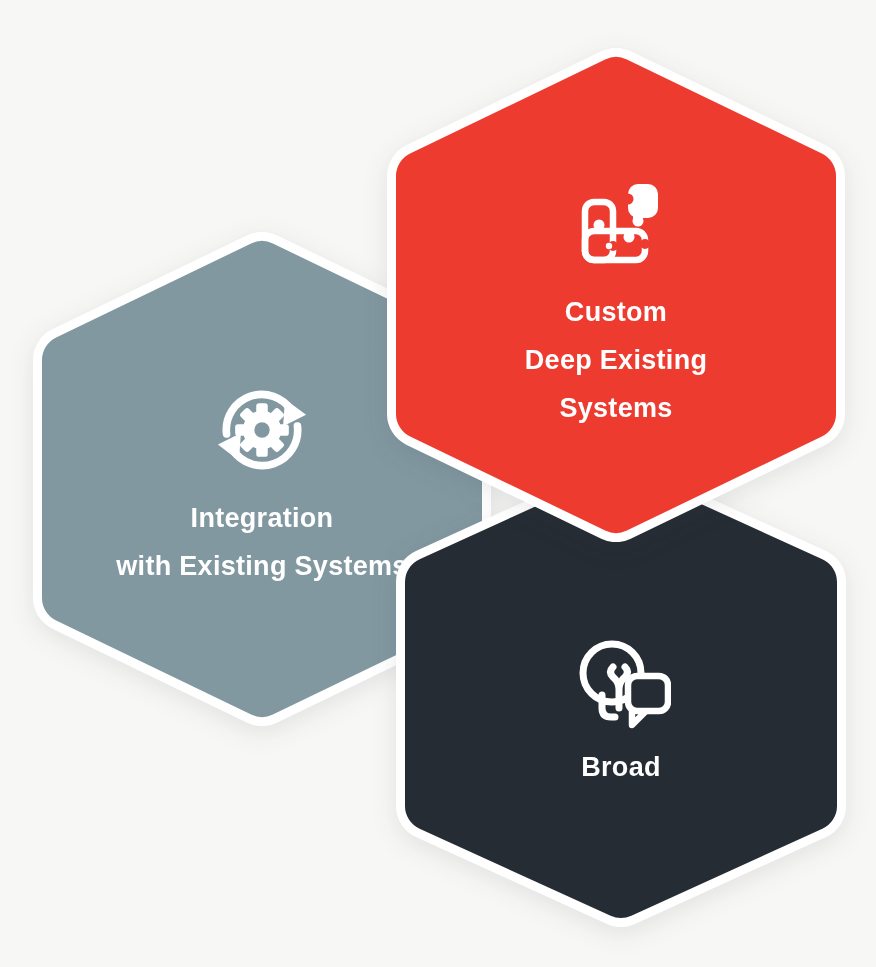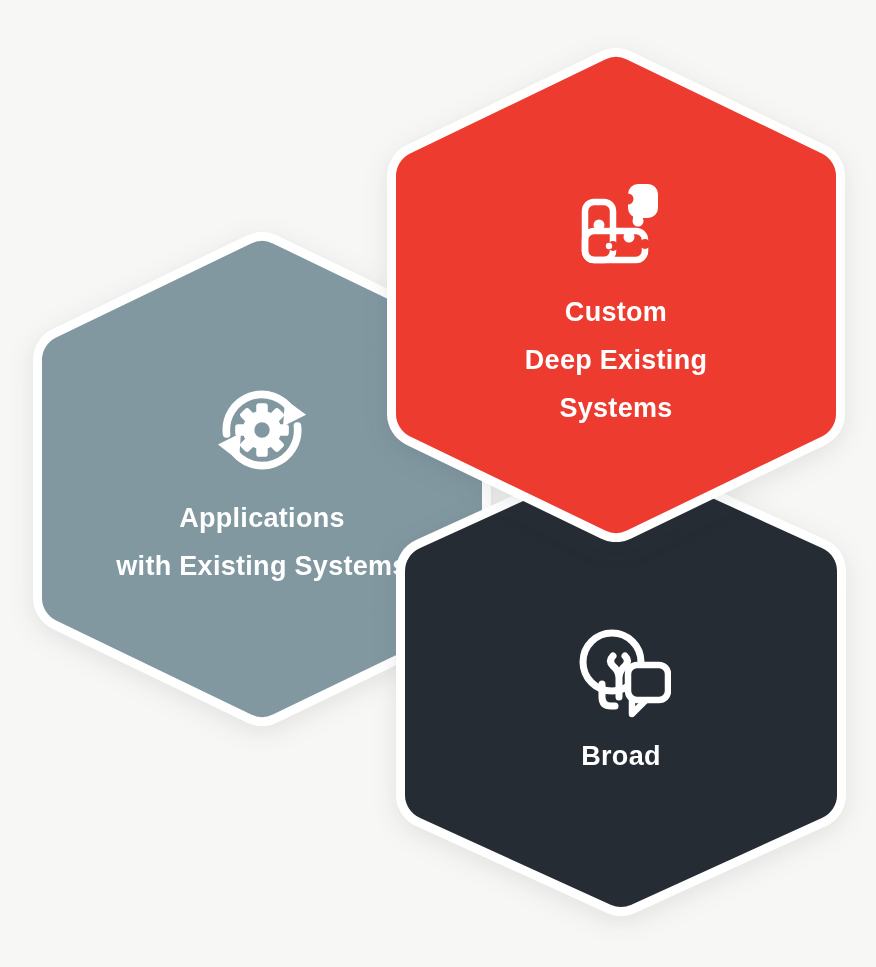--- a/index.html
+++ b/index.html
@@ -75,27 +75,27 @@
             <rect x="-6" y="-28" width="12" height="14" rx="3" fill="#ffffff" transform="rotate(180)"></rect>
             <rect x="-6" y="-28" width="12" height="14" rx="3" fill="#ffffff" transform="rotate(225)"></rect>
             <rect x="-6" y="-28" width="12" height="14" rx="3" fill="#ffffff" transform="rotate(270)"></rect>
             <rect x="-6" y="-28" width="12" height="14" rx="3" fill="#ffffff" transform="rotate(315)"></rect>
             <circle r="20" fill="#ffffff"></circle>
             <circle r="8" fill="var(--slate)"></circle>
           </g>
         </svg>
       </span>
       <div class="hex-label">
-        <div>Applications</div>
+        <div>Integration</div>
         <div>with Existing Systems</div>
       </div>
     </div>
   </div>
 
-  <div class="hex hex-dark" style="left:385px; top:439px; width:472px; height:488px;">
+  <div class="hex hex-dark" style="left:385px; top:450px; width:472px; height:488px;">
     <svg class="hex-shape" viewBox="0 0 472 488">
       <polygon class="hex-border" points="236,45 427,132 427,356 236,443 45,356 45,132"></polygon>
       <polygon class="hex-body" points="236,45 427,132 427,356 236,443 45,356 45,132"></polygon>
     </svg>
     <div class="hex-content">
       <span class="hex-icon">
         <svg width="100" height="96" viewBox="0 0 100 96">
           <circle cx="41" cy="40" r="29" fill="none" stroke="#ffffff" stroke-width="7"></circle>
           <path d="M31 62 L31 75 Q31 84 40 84 L44 84" fill="none" stroke="#ffffff" stroke-width="7" stroke-linecap="round"></path>
           <path d="M48 75 L48 56 M48 56 Q48 49 42 44 Q37 39 42 34 M48 56 Q48 49 54 44 Q59 39 54 34" fill="none" stroke="#ffffff" stroke-width="7" stroke-linecap="round" stroke-linejoin="round"></path>

